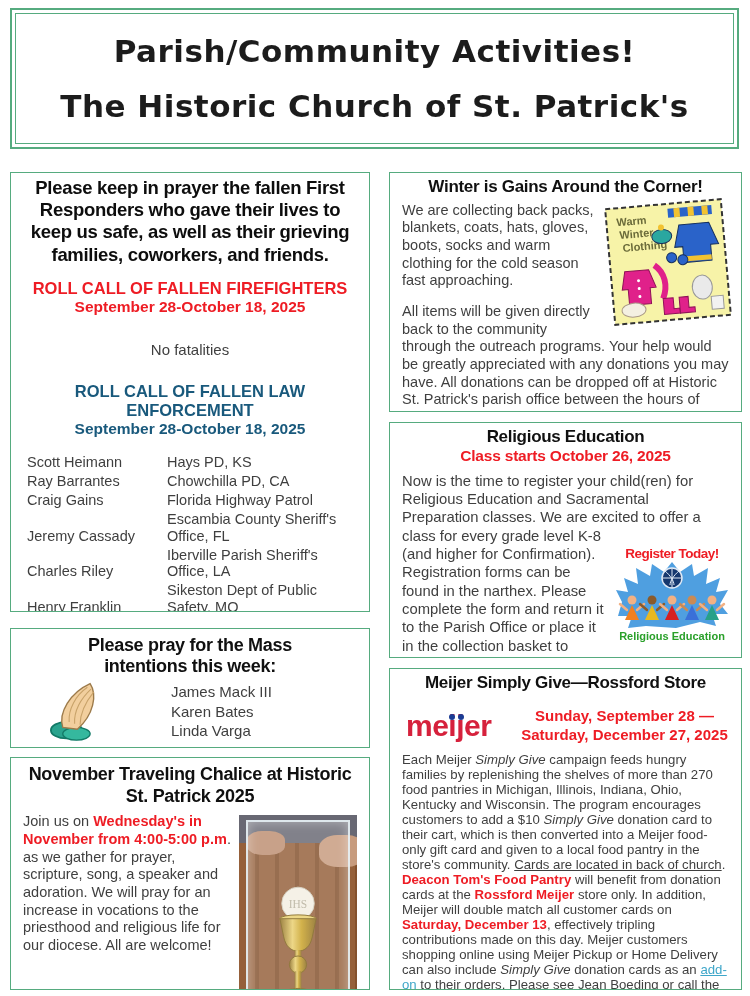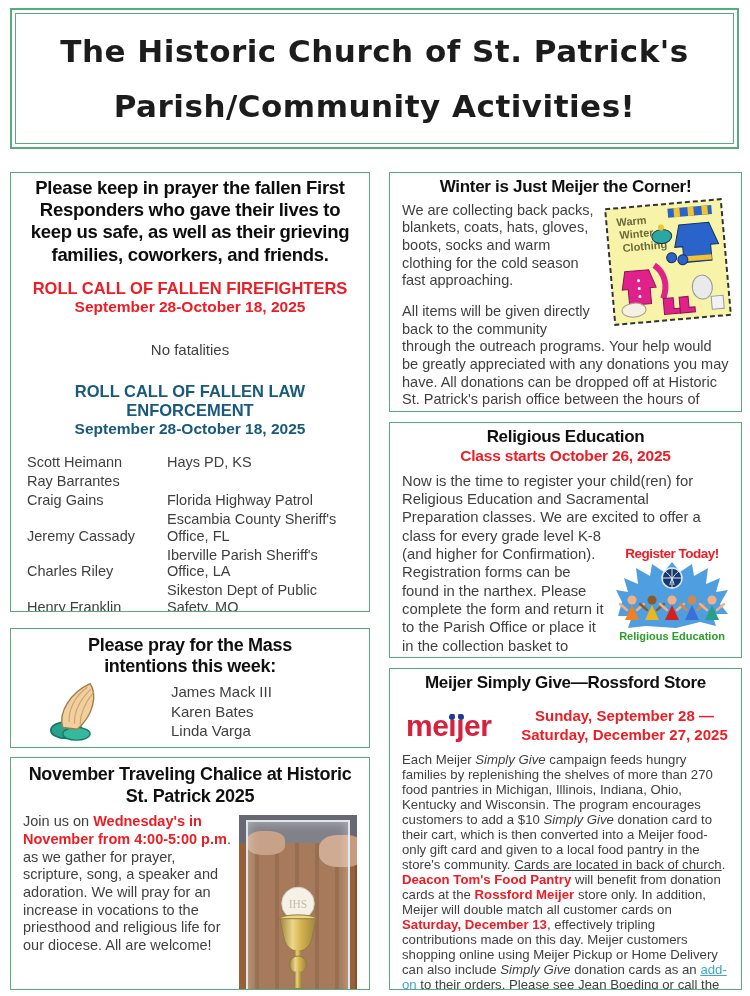--- a/index.html
+++ b/index.html
@@ -106,39 +106,40 @@
   .s-rb{color:var(--red);font-weight:bold;}
   .s-link{color:var(--link_blue);text-decoration:underline;cursor:pointer;}
 </style>
 </head>
 <body>
 
 <div class="page">
 
   <div class="masthead">
     <div class="masthead-inner">
+      <div class="masthead-line">Parish/Community Activities!</div>
       <div class="masthead-line">The Historic Church of St. Patrick's</div>
-      <div class="masthead-line">Parish/Community Activities!</div>
     </div>
   </div>
 
   <div class="nb" id="box-responders">
     <div class="fr-intro">Please keep in prayer the fallen First Responders who gave their lives to keep us safe, as well as their grieving families, coworkers, and friends.</div>
     <div class="fr-red-title">ROLL CALL OF FALLEN FIREFIGHTERS</div>
     <div class="fr-red-dates">September 28-October 18, 2025</div>
     <div class="fr-note">No fatalities</div>
     <div class="fr-blue-title">ROLL CALL OF FALLEN LAW ENFORCEMENT</div>
     <div class="fr-blue-dates">September 28-October 18, 2025</div>
     <div class="o-table">
         <div class="o-row">
           <div class="o-name">Scott Heimann</div>
           <div class="o-dept">Hays PD, KS</div>
         </div>
         <div class="o-row">
           <div class="o-name">Ray Barrantes</div>
+          <div class="o-dept">Chowchilla PD, CA</div>
         </div>
         <div class="o-row">
           <div class="o-name">Craig Gains</div>
           <div class="o-dept">Florida Highway Patrol</div>
         </div>
         <div class="o-row">
           <div class="o-name">Jeremy Cassady</div>
           <div class="o-dept">Escambia County Sheriff's Office, FL</div>
         </div>
         <div class="o-row">
@@ -199,21 +200,21 @@
           <rect x="41.5" y="92" width="7" height="20" fill="url(#gold)"></rect>
           <path d="M18 134 C18 118 30 110 45 110 C60 110 72 118 72 134 Z" fill="url(#gold)" stroke="#7a5e16"></path>
           <ellipse cx="45" cy="136" rx="29" ry="7" fill="url(#gold)" stroke="#7a5e16"></ellipse>
         </svg>
         <div class="chal-case"></div>
       </div>
     </div>
   </div>
 
   <div class="nb" id="box-winter">
-    <div class="nb-head">Winter is Just Meijer the Corner!</div>
+    <div class="nb-head">Winter is Gains Around the Corner!</div>
     <div class="winter-body">
       <div class="winter-clip">
         <svg viewBox="0 0 120 120" width="122" height="120">
           <rect x="2" y="2" width="116" height="116" fill="#f7f3a8" stroke="#333" stroke-width="2" stroke-dasharray="5 3"></rect>
           <text x="12" y="20" font-size="11" font-weight="bold" fill="#6b6b3a">Warm</text>
           <text x="14" y="33" font-size="11" font-weight="bold" fill="#6b6b3a">Winter</text>
           <text x="16" y="46" font-size="11" font-weight="bold" fill="#6b6b3a">Clothing</text>
           <rect x="64" y="7" width="44" height="9" fill="#2a63c9"></rect>
           <rect x="70" y="7" width="6" height="9" fill="#f2c230"></rect>
           <rect x="84" y="7" width="6" height="9" fill="#f2c230"></rect>

